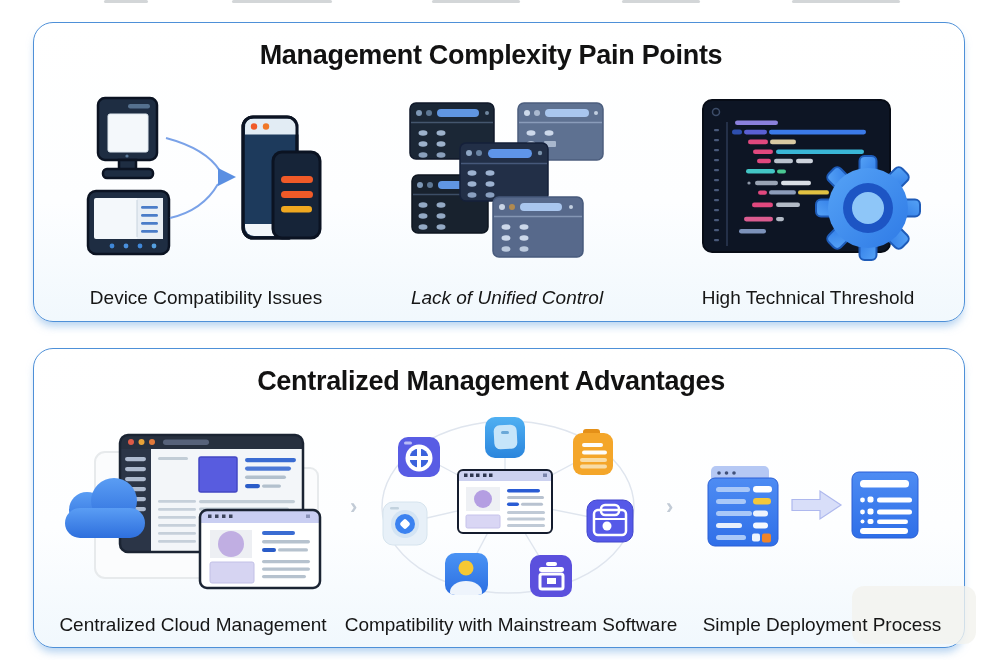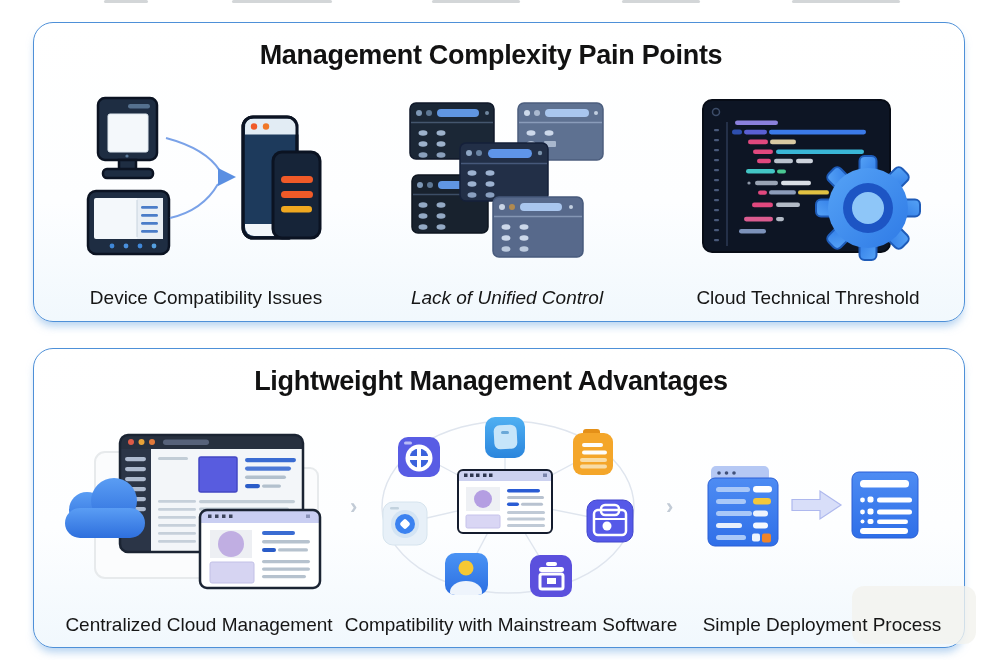--- a/index.html
+++ b/index.html
@@ -217,24 +217,24 @@
         <rect x="-8.5" y="-52" width="17" height="24" rx="5" transform="rotate(315)"></rect>
       </g>
       <circle r="40" fill="url(#gGear)"></circle>
       <circle r="25" fill="#1d55c4"></circle>
       <circle r="16" fill="#8ec6f8"></circle>
     </g>
   </svg>
 
   <div class="item-label" style="left:206px;top:287px;">Device Compatibility Issues</div>
   <div class="item-label" style="left:507px;top:287px;font-style:italic;">Lack of Unified Control</div>
-  <div class="item-label" style="left:808px;top:287px;">Cloud Technical Threshold</div>
+  <div class="item-label" style="left:808px;top:287px;">High Technical Threshold</div>
 
   <section class="panel" style="top:348px;"></section>
-  <h1 class="panel-title" style="top:366px;">Lightweight Management Advantages</h1>
+  <h1 class="panel-title" style="top:366px;">Centralized Management Advantages</h1>
 
   <div class="watermark-remnant"></div>
 
   <svg class="illo" style="left:55px;top:420px;" width="290" height="185" viewBox="55 420 290 185">
     <defs>
       <linearGradient id="gCloud" x1="0" y1="0" x2="0" y2="1">
         <stop offset="0" stop-color="#5a9df4"></stop>
           <stop offset="1" stop-color="#2e6fdd"></stop>
       </linearGradient>
       <clipPath id="clipWinA">
@@ -441,17 +441,17 @@
       <circle cx="862.5" cy="521.5" r="2" fill="#ffffff"></circle>
       <rect x="867.5" y="519" width="6" height="5" rx="2" fill="#ffffff"></rect>
       <rect x="877" y="519.5" width="31" height="4.5" rx="2.25" fill="#ffffff"></rect>
       <rect x="860" y="528" width="48" height="6" rx="3" fill="#ffffff"></rect>
     </g>
   </svg>
 
   <div class="separator" style="left:350px;top:494px;">›</div>
   <div class="separator" style="left:666px;top:494px;">›</div>
 
-  <div class="item-label" style="left:199px;top:614px;text-align:center;">Centralized Cloud Management</div>
+  <div class="item-label" style="left:193px;top:614px;text-align:center;">Centralized Cloud Management</div>
   <div class="item-label" style="left:822px;top:614px;">Simple Deployment Process</div>
   <div class="item-label" style="left:511px;top:614px;">Compatibility with Mainstream Software</div>
 
 </div>
 
 </body></html>

